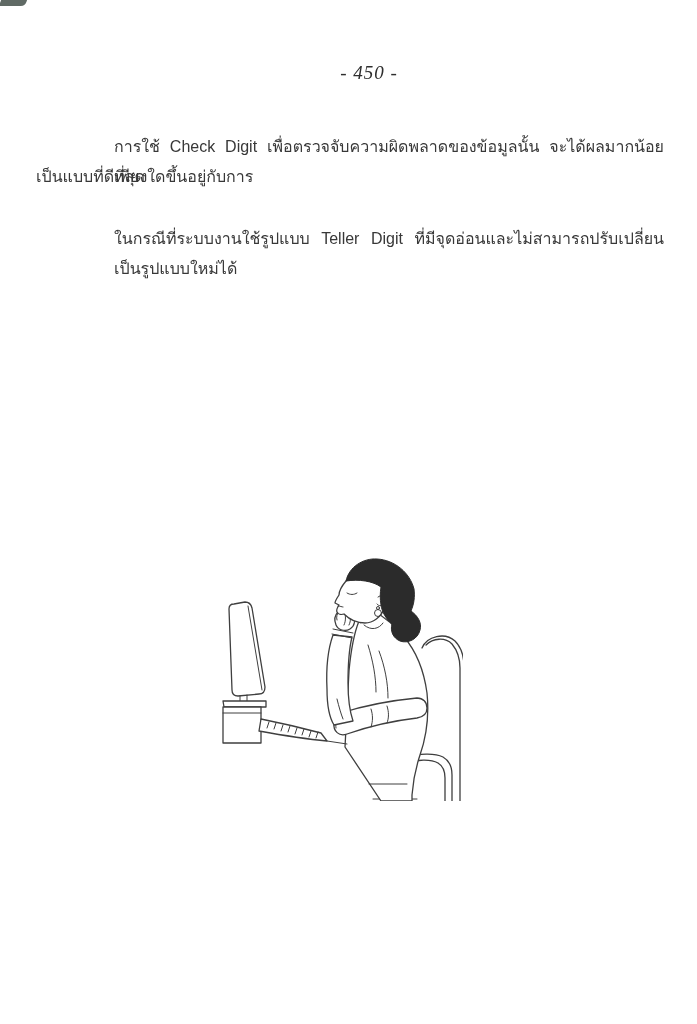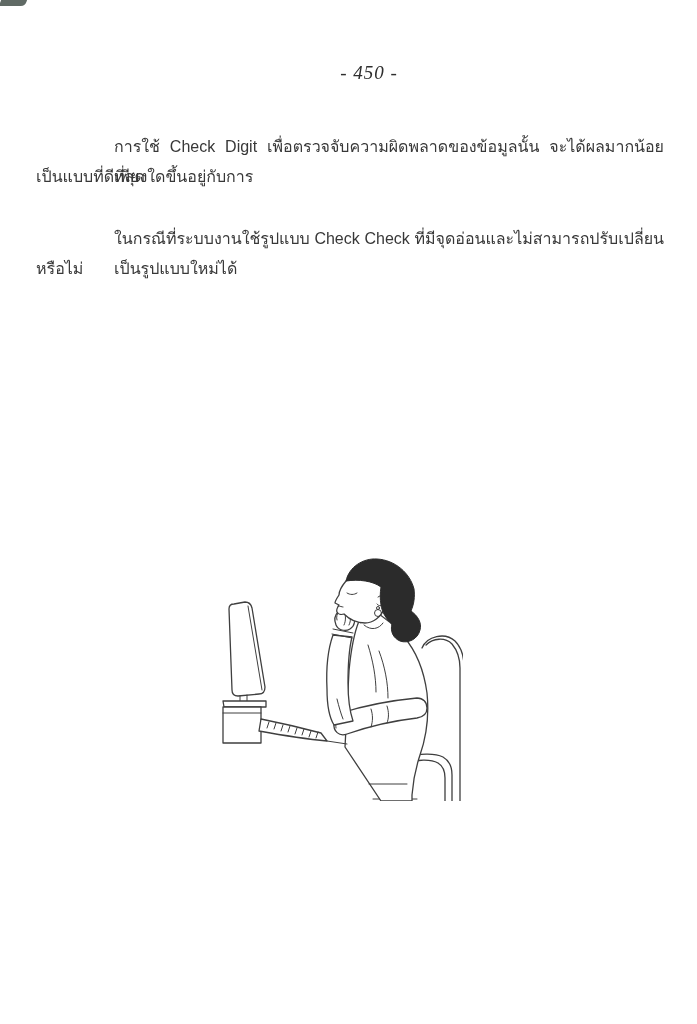--- a/index.html
+++ b/index.html
@@ -80,22 +80,21 @@
   <div class="scan-speck"></div>
 
   <div class="page-number">- 450 -</div>
 
   <div class="text-block para-1">
     <div class="line indent fill">การใช้ Check Digit เพื่อตรวจจับความผิดพลาดของข้อมูลนั้น จะได้ผลมากน้อยเพียงใดขึ้นอยู่กับการ</div>
     <div class="line">เป็นแบบที่ดีที่สุด</div>
   </div>
 
   <div class="text-block para-2">
-    <div class="line indent fill">ในกรณีที่ระบบงานใช้รูปแบบ Check Check ที่มีจุดอ่อนและไม่สามารถปรับเปลี่ยนเป็นรูปแบบใหม่ได้</div>
-    <div class="line">หรือไม่</div>
+    <div class="line indent fill">ในกรณีที่ระบบงานใช้รูปแบบ Teller Digit ที่มีจุดอ่อนและไม่สามารถปรับเปลี่ยนเป็นรูปแบบใหม่ได้</div>
   </div>
 
   <div class="illustration" role="img" aria-label="Line drawing of a woman with her hair in a bun, seated in a high-back chair with her chin resting on her hand, looking at a computer monitor and keyboard">
     <svg viewBox="0 0 242 250" xmlns="http://www.w3.org/2000/svg">
 
       <g>
         <path class="ln" d="M201,97 C206,85 224,81 234,90 C240,96 243,106 243,116 L243,250"></path>
         <path class="ln" d="M205,94 C212,87 224,86 231,93 C236,99 239,107 239,117 L239,250"></path>
         <path class="ln" d="M184,207 C198,202 214,202 222,206 C229,210 231,216 231,224 L231,250"></path>
         <path class="ln" d="M184,213 C196,208 210,208 217,212 C222,215 224,220 224,227 L224,250"></path>

